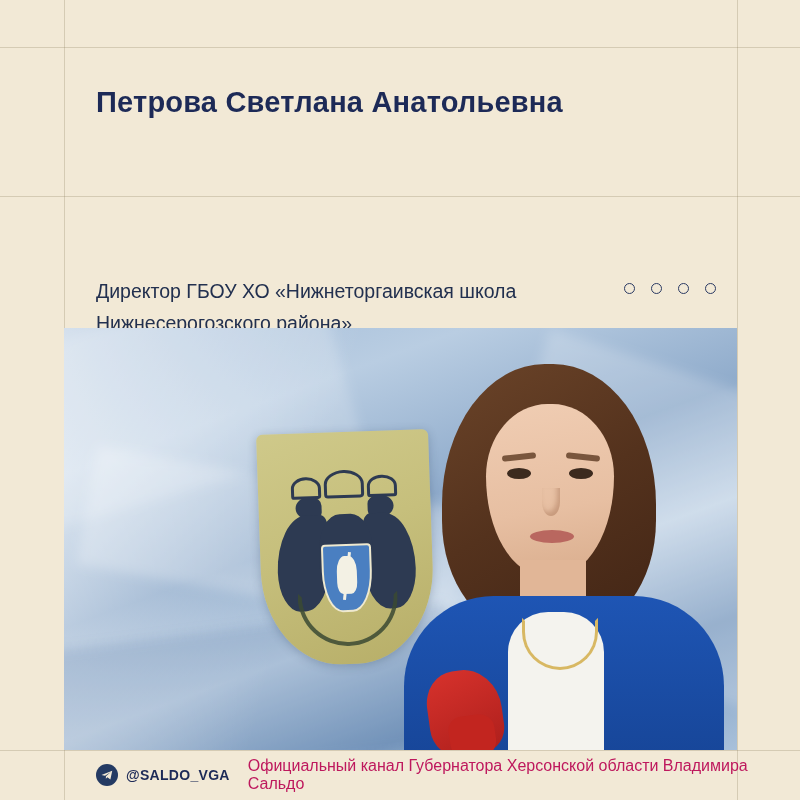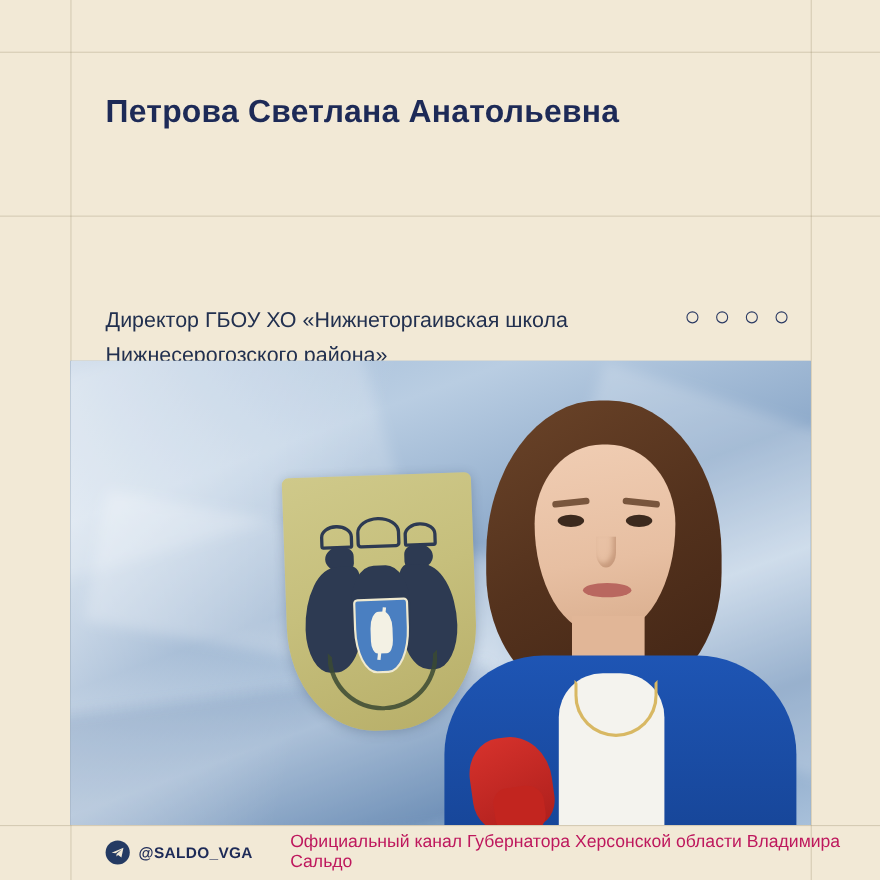--- a/index.html
+++ b/index.html
@@ -349,21 +349,20 @@
 
   .footer {
     position: absolute;
     left: 0;
     right: 0;
     top: 750px;
     height: 50px;
     display: flex;
     align-items: center;
     padding-left: 96px;
-    gap: 16px;
   }
   .tg-badge {
     display: flex;
     align-items: center;
     gap: 8px;
   }
   .tg-circle {
     width: 22px;
     height: 22px;
     border-radius: 50%;

